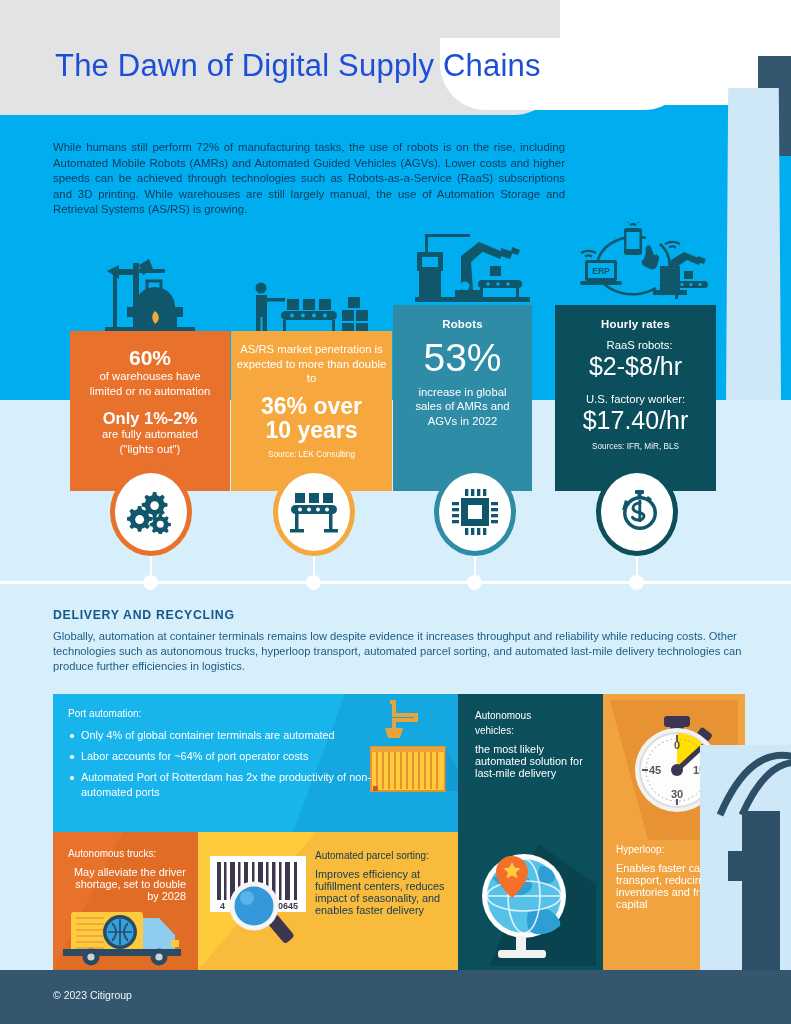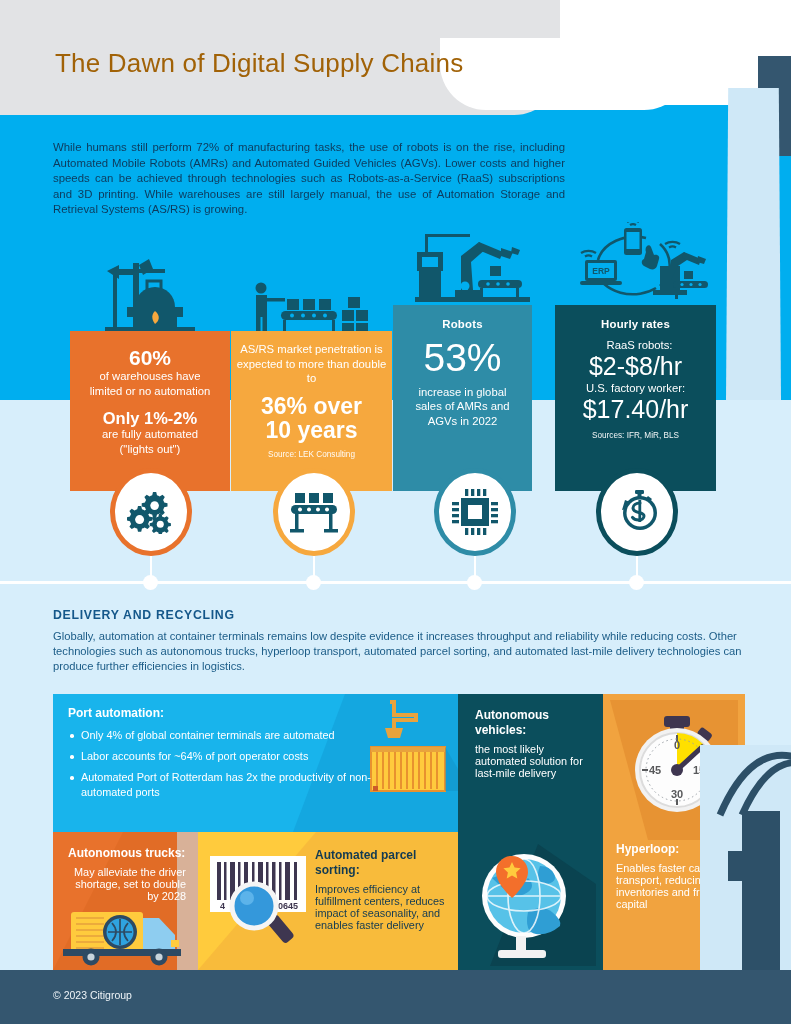--- a/index.html
+++ b/index.html
@@ -16,21 +16,21 @@
   .hdr-band { position:absolute; left:0; top:0; width:791px; height:400px; background:#00AEEF; }
   .hdr-grey { position:absolute; left:-60px; top:-40px; width:620px; height:155px;
               background:#e2e3e5; border-radius:0 0 46px 46px; }
   .cloud { position:absolute; background:#ffffff; border-radius:40px; }
   .c1 { left:480px; top:-70px; width:260px; height:125px; border-radius:0 0 46px 46px;}
   .c2 { left:560px; top:-70px; width:231px; height:175px; border-radius:0 0 46px 46px;}
   .c3 { left:440px; top:38px;  width:250px; height:72px;  border-radius:0 0 46px 46px;}
   .darkcol { position:absolute; left:758px; top:56px; width:40px; height:100px; background:#34566f; }
   .stack { position:absolute; left:726px; top:88px; width:55px; height:312px; background:#cfe8f7;
            clip-path:polygon(4% 0, 96% 0, 100% 100%, 0% 100%); }
-  .hdr-title { position:absolute; left:55px; top:48px; font-size:26px; color:#a16207;
+  .hdr-title { position:absolute; left:55px; top:48px; font-size:31px; color:#1d4ed8;
                font-weight:400; letter-spacing:.2px; }
 
   
   .sec1 { position:absolute; left:53px; top:133px; width:512px; }
   .sec-head { font-size:12.3px; font-weight:bold; letter-spacing:.7px; color:#0d2f4f; }
   .sec1-body { margin-top:7px; font-size:11.4px; line-height:15.5px; color:#0d3a5c; text-align:justify; }
 
   
   .ill { position:absolute; fill:#11576b; }
 
@@ -52,26 +52,26 @@
   .stem { position:absolute; width:2px; background:#fff; }
   .dot  { position:absolute; width:15px; height:15px; border-radius:50%; background:#fff; }
   .railline { position:absolute; left:0; top:581px; width:791px; height:3px; background:#fff; }
 
   
   .sec2 { position:absolute; left:53px; top:608px; width:712px; }
   .sec2-body { margin-top:7px; font-size:11.2px; line-height:15.2px; color:#1b5c87; }
 
   
   .lc { position:absolute; color:#fff; }
-  .lc .h { font-weight:bold; font-size:12px; line-height:15px; }
+  .lc .h { font-weight:normal; font-size:10px; line-height:15px; }
   .lc .t { font-size:10.9px; line-height:12px; margin-top:5px; }
   .port   { left:53px;  top:694px; width:405px; height:138px; background:#18B4EC; }
   .auto   { left:458px; top:694px; width:145px; height:138px; background:#0B4E5C; }
   .hyper  { left:603px; top:694px; width:142px; height:276px; background:#F1A33F; }
-  .trucks { left:53px;  top:832px; width:124px; height:138px; background:#E8722C; }
+  .trucks { left:53px;  top:832px; width:145px; height:138px; background:#E8722C; }
   .parcel { left:198px; top:832px; width:260px; height:138px; background:#FFCB3D; color:#123a52; }
   .globe  { left:458px; top:832px; width:145px; height:138px; background:#0B4E5C; }
   .bullets { list-style:none; margin-top:7px; }
   .bullets li { position:relative; padding-left:13px; font-size:10.9px; line-height:15px; margin-bottom:6px; }
   .bullets li:before { content:""; position:absolute; left:2px; top:6px; width:3.5px; height:3.5px;
                        border-radius:50%; background:#fff; }
 
   
   .footer { position:absolute; left:0; top:970px; width:791px; height:54px; background:#34566f; }
   .footer span { position:absolute; left:53px; top:19px; color:#eef4f8; font-size:10.5px; }
@@ -211,21 +211,21 @@
     <div style="font-size:39px;font-weight:300;line-height:1.05;margin-top:7px;">53%</div>
     <div class="sub" style="margin-top:6px;">increase in global</div>
     <div class="sub">sales of AMRs and</div>
     <div class="sub">AGVs in 2022</div>
   </div>
 
   <div class="card card4">
     <div class="ttl" style="margin-top:13px;">Hourly rates</div>
     <div class="sub" style="margin-top:4px;padding-left:8px;">RaaS robots:</div>
     <div style="font-size:25px;font-weight:300;line-height:1.1;">$2-$8/hr</div>
-    <div class="sub" style="margin-top:1px;">U.S. factory worker:</div>
+    <div class="sub" style="margin-top:12px;">U.S. factory worker:</div>
     <div style="font-size:25px;font-weight:300;line-height:1.1;">$17.40/hr</div>
     <div class="src">Sources: IFR, MiR, BLS</div>
   </div>
 
   <div class="railline"></div>
   <div class="stem" style="left:150px;top:545px;height:43px;"></div>
   <div class="stem" style="left:313px;top:545px;height:43px;"></div>
   <div class="stem" style="left:474px;top:545px;height:43px;"></div>
   <div class="stem" style="left:636px;top:545px;height:43px;"></div>
   <div class="dot" style="left:143px;top:575px;"></div>

